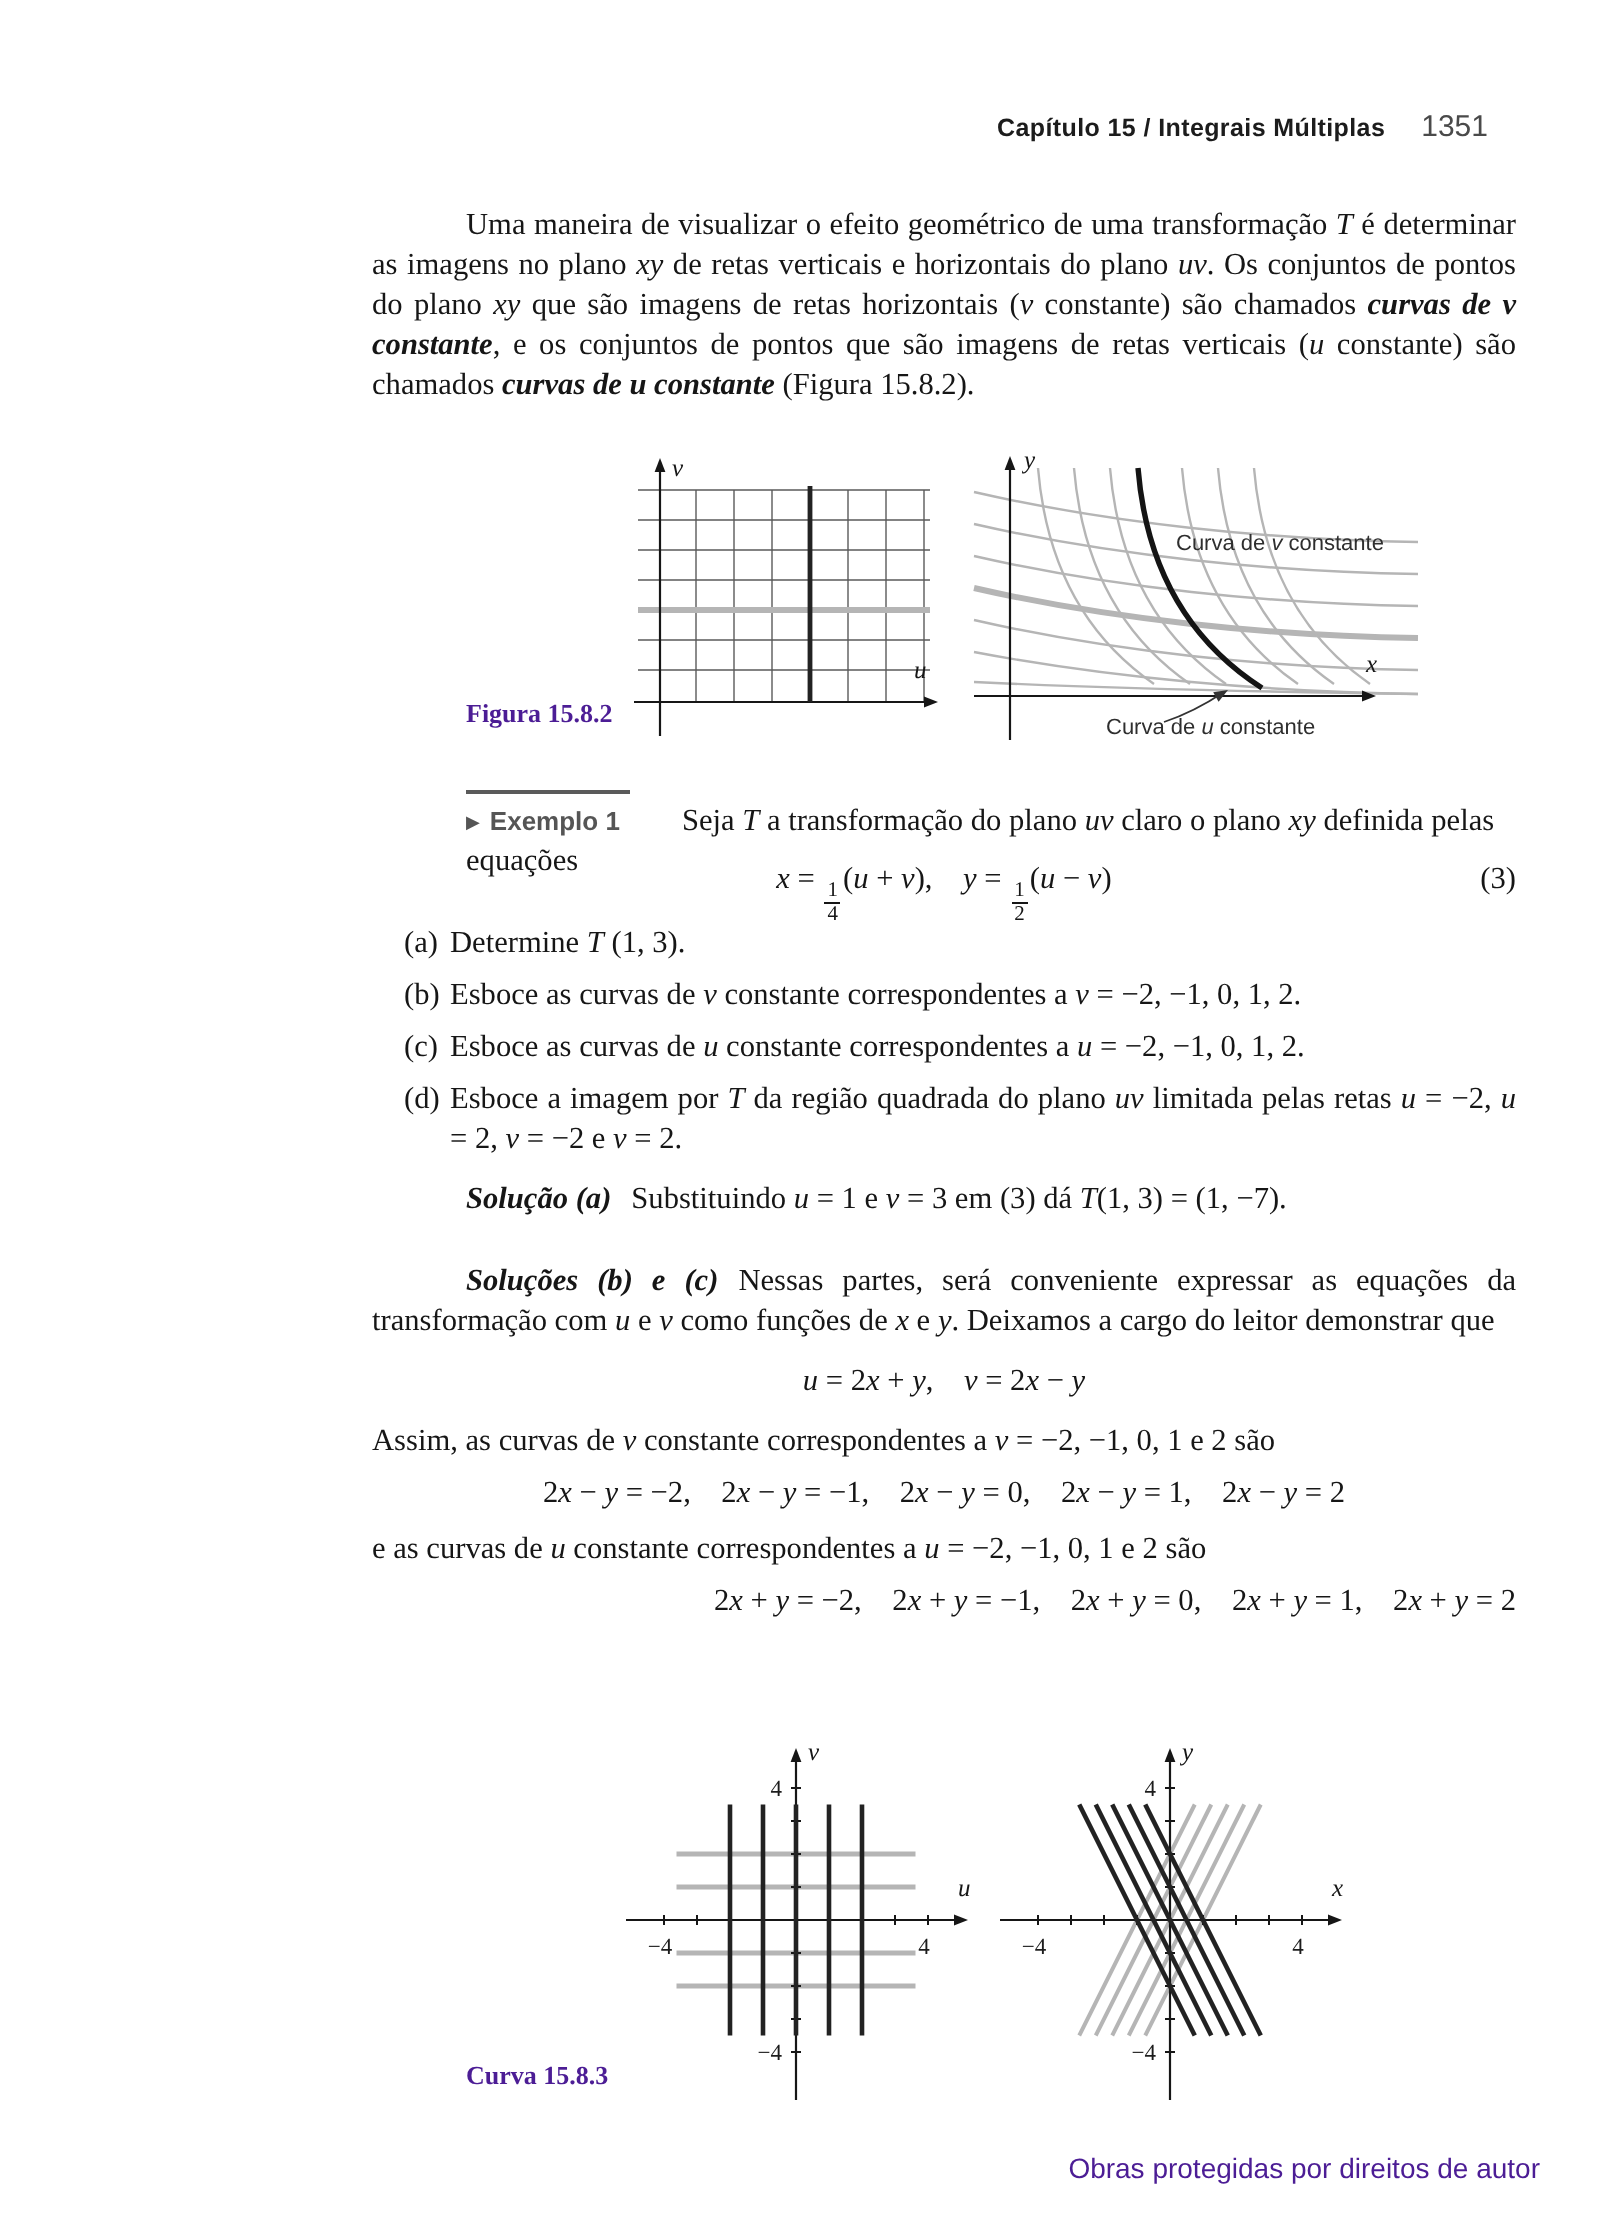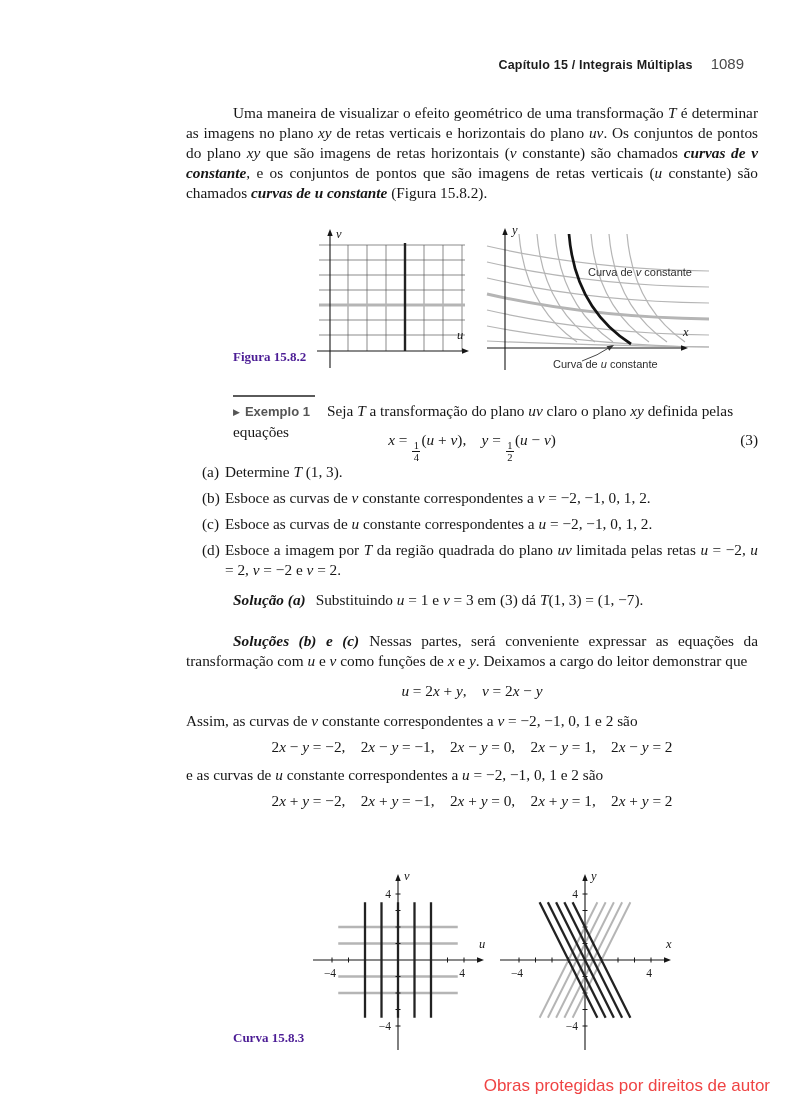--- a/index.html
+++ b/index.html
@@ -18,44 +18,44 @@
           font-family:"Liberation Sans","DejaVu Sans",sans-serif;}
   .running-head{font-weight:bold;font-size:12.5px;color:#1c1c1c;letter-spacing:.2px;}
   .pagenum{font-size:15px;color:#4a4a4a;}
   .figure{position:absolute;left:0;width:800px;}
   .caption{position:absolute;font-weight:bold;font-size:13px;color:#4c1d95;}
   .annot{position:absolute;font-family:"Liberation Sans","DejaVu Sans",sans-serif;
          font-size:11px;color:#2e2e2e;white-space:nowrap;}
   .ex-rule{position:absolute;left:233px;top:395px;width:82px;height:1.5px;background:#5a5a5a;}
   .ex-row{position:absolute;left:233px;top:401px;width:525px;}
   .ex-label{font-family:"Liberation Sans","DejaVu Sans",sans-serif;font-weight:bold;
-            font-size:13px;color:#555;margin-right:17px;white-space:nowrap;}
+            font-size:13px;color:#555;margin-right:31px;white-space:nowrap;}
   .ex-label .tri{font-size:9px;vertical-align:1px;margin-right:5px;}
   .eq{font-size:15.3px;line-height:20px;text-align:center;}
   .eqnum{position:absolute;right:0;top:0;}
   .item{position:absolute;left:202px;width:556px;font-size:15.3px;line-height:20px;
         padding-left:23px;box-sizing:border-box;text-align:justify;}
   .ilabel{display:inline-block;width:23px;margin-left:-23px;}
   .solhead{font-style:italic;font-weight:bold;margin-right:10px;}
   .watermark{position:absolute;right:30px;top:1076px;
              font-family:"Liberation Sans","DejaVu Sans",sans-serif;
-             font-size:17px;color:#ef4444;}
+             font-size:14px;color:#4c1d95;}
   svg{position:absolute;overflow:hidden;}
   svg text{font-family:"Liberation Serif","DejaVu Serif",serif;}
   .axlab{font-style:italic;font-size:12.5px;fill:#161616;}
   .tick{font-size:11.5px;fill:#1c1c1c;}
 </style>
 </head>
 <body>
 
 <div class="page">
 
   <div class="header">
     <span class="running-head">Capítulo 15 / Integrais Múltiplas</span>
-    <span class="pagenum">1089</span>
+    <span class="pagenum">1351</span>
   </div>
 
   <p class="abs body indent" style="top:103px;margin:0;"><span>Uma maneira de visualizar o efeito geométrico de uma transformação </span><span class="rt-i">T</span><span> é determinar as imagens no plano </span><span class="rt-i">xy</span><span> de retas verticais e horizontais do plano </span><span class="rt-i">uv</span><span>. Os conjuntos de pontos do plano </span><span class="rt-i">xy</span><span> que são imagens de retas horizontais (</span><span class="rt-i">v</span><span> constante) são chamados </span><span class="rt-bi">curvas de v constante</span><span>, e os conjuntos de pontos que são imagens de retas verticais (</span><span class="rt-i">u</span><span> constante) são chamados </span><span class="rt-bi">curvas de u constante</span><span> (Figura 15.8.2).</span></p>
 
   <div class="figure" id="fig2" style="top:222px;height:172px;">
     <svg id="fig2L" style="left:315px;top:3px;" width="160" height="145" viewBox="0 0 160 145">
         <line x1="4" y1="20" x2="150" y2="20" stroke="#5a5a5a" stroke-width="0.7"></line>
         <line x1="4" y1="35" x2="150" y2="35" stroke="#5a5a5a" stroke-width="0.7"></line>
         <line x1="4" y1="50" x2="150" y2="50" stroke="#5a5a5a" stroke-width="0.7"></line>
         <line x1="4" y1="65" x2="150" y2="65" stroke="#5a5a5a" stroke-width="0.7"></line>
@@ -132,21 +132,21 @@
   <p class="abs body" style="top:631px;margin:0;text-indent:47px;"><span class="solhead">Soluções (b) e (c)</span><span><span>Nessas partes, será conveniente expressar as equações da transformação com </span><span class="rt-i">u</span><span> e </span><span class="rt-i">v</span><span> como funções de </span><span class="rt-i">x</span><span> e </span><span class="rt-i">y</span><span>. Deixamos a cargo do leitor demonstrar que</span></span></p>
 
   <div class="abs eq" style="top:681px;"><i>u</i> = 2<i>x</i> + <i>y</i>,&nbsp;&nbsp;&nbsp;&nbsp;<i>v</i> = 2<i>x</i> − <i>y</i></div>
 
   <p class="abs body" style="top:711px;margin:0;"><span>Assim, as curvas de </span><span class="rt-i">v</span><span> constante correspondentes a </span><span class="rt-i">v</span><span> = −2, −1, 0, 1 e 2 são</span></p>
 
   <div class="abs eq" style="top:737px;">2<i>x</i> − <i>y</i> = −2,&nbsp;&nbsp;&nbsp; 2<i>x</i> − <i>y</i> = −1,&nbsp;&nbsp;&nbsp; 2<i>x</i> − <i>y</i> = 0,&nbsp;&nbsp;&nbsp; 2<i>x</i> − <i>y</i> = 1,&nbsp;&nbsp;&nbsp; 2<i>x</i> − <i>y</i> = 2</div>
 
   <p class="abs body" style="top:765px;margin:0;"><span>e as curvas de </span><span class="rt-i">u</span><span> constante correspondentes a </span><span class="rt-i">u</span><span> = −2, −1, 0, 1 e 2 são</span></p>
 
-  <div class="abs eq" style="top:791px;">2<i>x</i> + <i>y</i> = −2,&nbsp;&nbsp;&nbsp; 2<i>x</i> + <i>y</i> = −1,&nbsp;&nbsp;&nbsp; 2<i>x</i> + <i>y</i> = 0,&nbsp;&nbsp;&nbsp; 2<i>x</i> + <i>y</i> = 1,&nbsp;&nbsp;&nbsp; 2<i>x</i> + <i>y</i> = 2</div>
+  <div class="abs eq" style="top:791px;text-align:right;">2<i>x</i> + <i>y</i> = −2,&nbsp;&nbsp;&nbsp; 2<i>x</i> + <i>y</i> = −1,&nbsp;&nbsp;&nbsp; 2<i>x</i> + <i>y</i> = 0,&nbsp;&nbsp;&nbsp; 2<i>x</i> + <i>y</i> = 1,&nbsp;&nbsp;&nbsp; 2<i>x</i> + <i>y</i> = 2</div>
 
 
   <div class="figure" id="fig3" style="top:862px;height:200px;">
     <svg id="fig3L" style="left:305px;top:4px;" width="195" height="190" viewBox="0 0 195 190">
         <line x1="33.25" y1="127" x2="152.75" y2="127" stroke="#b5b5b5" stroke-width="2.6"></line>
         <line x1="33.25" y1="110.5" x2="152.75" y2="110.5" stroke="#b5b5b5" stroke-width="2.6"></line>
         <line x1="33.25" y1="77.5" x2="152.75" y2="77.5" stroke="#b5b5b5" stroke-width="2.6"></line>
         <line x1="33.25" y1="61" x2="152.75" y2="61" stroke="#b5b5b5" stroke-width="2.6"></line>
         <line x1="8" y1="94" x2="175" y2="94" stroke="#161616" stroke-width="1.1"></line>
         <polygon points="0,0 -7,2.7 -7,-2.7" fill="#161616" transform="translate(179,94) rotate(0)"></polygon>

